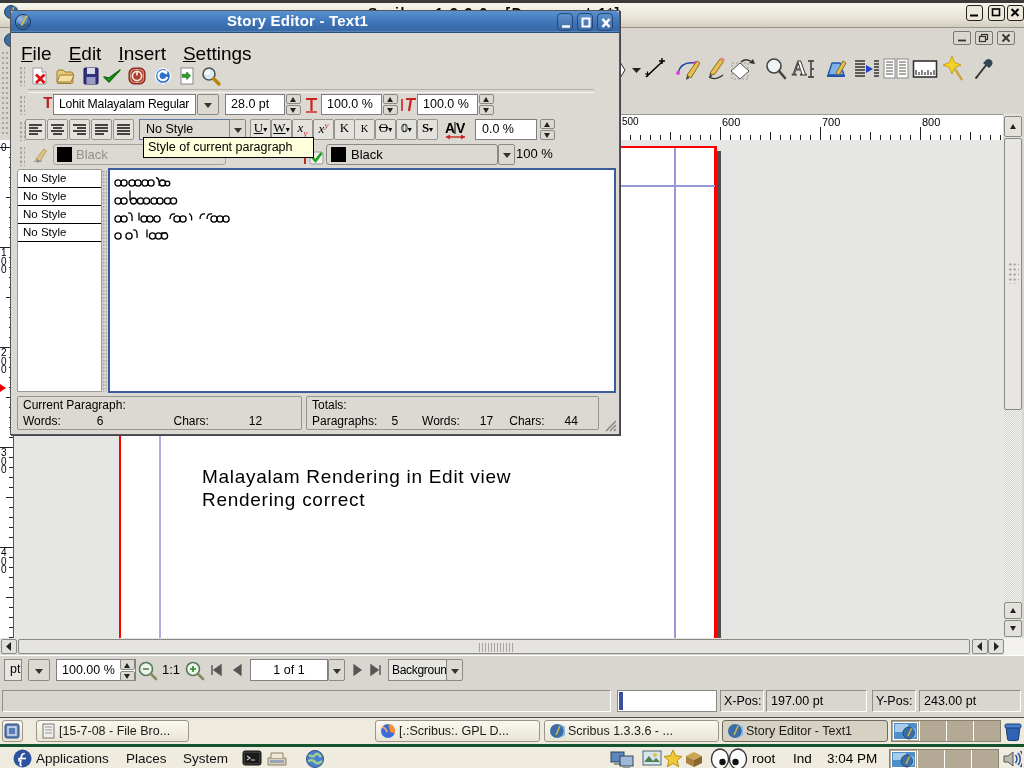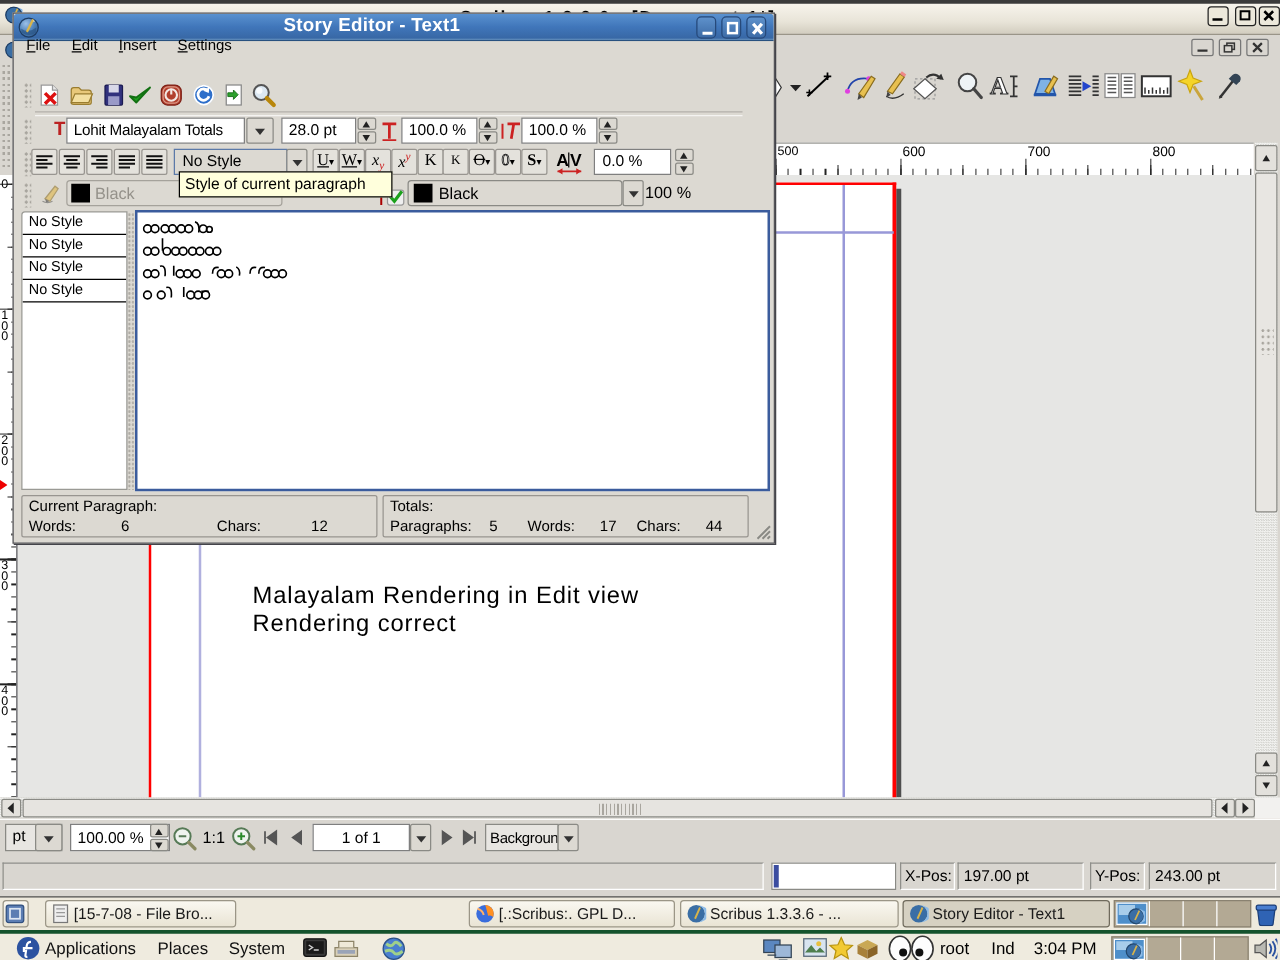--- a/index.html
+++ b/index.html
@@ -220,21 +220,21 @@
     </div>
   <div class="abs btn" style="left:988px;top:639px;width:16px;height:15px;border-radius:2px">
       <svg width="14" height="13">
         <path d="M5 2 L10 6.5 L5 11z" fill="#222"></path>
       </svg>
     </div>
   <div class="abs" style="left:1004px;top:638px;width:20px;height:17px;background:#f2f1ef"></div>
 </div>
 
 <div class="abs" id="statusrow1" style="left:0;top:655px;width:1024px;height:31px;background:#d9d6d0;border-top:1px solid #fdfdfc">
-  <div class="abs" style="left:4px;top:3px;width:46px;height:22px;background:#e8e6e2;border:1px solid #8a8a85;box-sizing:border-box;font-size:12.5px;padding:2px 0 0 5px">pt</div>
+  <div class="abs" style="left:4px;top:3px;width:18px;height:22px;background:#e8e6e2;border:1px solid #8a8a85;box-sizing:border-box;font-size:12.5px;padding:2px 0 0 5px">pt</div>
   <div class="abs combo-arrow-btn" style="left:28px;top:3px;width:22px;height:22px">
       <div class="caret" style="left:6px;top:9px"></div>
     </div>
   <div class="abs field" style="left:56px;top:3px;width:80px;height:22px;font-size:12.5px;padding:3px 0 0 5px">100.00 %</div>
   <div class="spinbox" style="left:120px;top:3px;height:22px">
       <div class="up" style="height:11px">
         <div class="tri-up" style="top:3px"></div>
       </div>
       <div class="dn" style="top:12px;height:10px">
         <div class="tri-dn"></div>
@@ -429,21 +429,21 @@
           </svg>
         </div>
       <div class="abs dwb" style="left:40px">
           <svg width="16" height="18">
             <path d="M4.5 5 L11.5 13 M11.5 5 L4.5 13" stroke="#fff" stroke-width="2.6"></path>
           </svg>
         </div>
     </div>
   </div>
 
-  <div class="abs" style="left:10px;top:18px;height:18px;font-size:12px">
+  <div class="abs" style="left:10px;top:32px;height:18px;font-size:19px">
     <span style="margin-right:17px"><u>F</u>ile</span><span style="margin-right:17px"><u>E</u>dit</span><span style="margin-right:17px"><u>I</u>nsert</span><span><u>S</u>ettings</span>
   </div>
 
   <div class="abs" style="left:8px;top:55px;width:6px;height:20px;background:radial-gradient(#a8a59e 1px,transparent 1.3px) 0 0/4px 4.5px"></div>
   <div class="abs" style="left:8px;top:84px;width:6px;height:20px;background:radial-gradient(#a8a59e 1px,transparent 1.3px) 0 0/4px 4.5px"></div>
   <div class="abs" style="left:8px;top:110px;width:6px;height:20px;background:radial-gradient(#a8a59e 1px,transparent 1.3px) 0 0/4px 4.5px"></div>
   <div class="abs" style="left:8px;top:135px;width:6px;height:20px;background:radial-gradient(#a8a59e 1px,transparent 1.3px) 0 0/4px 4.5px"></div>
 
   <div class="abs" id="dlgtools" style="left:0;top:50px;width:608px;height:28px">
     <svg class="abs" style="left:19px;top:5px" width="20" height="20">
@@ -482,21 +482,21 @@
     <svg class="abs" style="left:189px;top:4px" width="22" height="22">
         <circle cx="9" cy="9" r="6" fill="#dce8f2" stroke="#555" stroke-width="1.6"></circle>
         <path d="M13.5 13.5 L19 19" stroke="#b8860b" stroke-width="3.4" stroke-linecap="round"></path>
         <circle cx="7.5" cy="7.5" r="2.5" fill="#fff" opacity=".8"></circle>
       </svg>
   </div>
   <div class="abs" style="left:17px;top:78px;width:566px;height:2px;border-top:1px solid #b3b0aa;border-bottom:1px solid #f4f3f1"></div>
 
   <div class="abs" id="fontrow" style="left:0;top:82px;width:608px;height:24px">
     <div class="abs" style="left:32px;top:2px;width:18px;height:18px;font-family:Liberation Mono, monospace"><span style="color:#b22;font-weight:bold;font-size:16px">T</span><span style="color:#b22;font-size:10px">F</span></div>
-    <div class="abs field" style="left:42px;top:1px;width:143px;height:21px;font-size:12.2px;padding:2px 0 0 5px;white-space:nowrap;overflow:hidden;letter-spacing:-.2px">Lohit Malayalam Totals</div>
+    <div class="abs field" style="left:42px;top:1px;width:143px;height:21px;font-size:12.2px;padding:2px 0 0 5px;white-space:nowrap;overflow:hidden;letter-spacing:-.2px">Lohit Malayalam Regular</div>
     <div class="abs combo-arrow-btn" style="left:186px;top:1px;width:22px;height:21px">
         <div class="caret" style="left:6px;top:8px"></div>
       </div>
     <div class="abs field" style="left:214px;top:1px;width:60px;height:21px;font-size:12.5px;padding:2px 0 4px 5px">28.0 pt</div>
     <div class="spinbox" style="left:275px;top:1px">
         <div class="up">
           <div class="tri-up"></div>
         </div>
         <div class="dn">
           <div class="tri-dn"></div>

